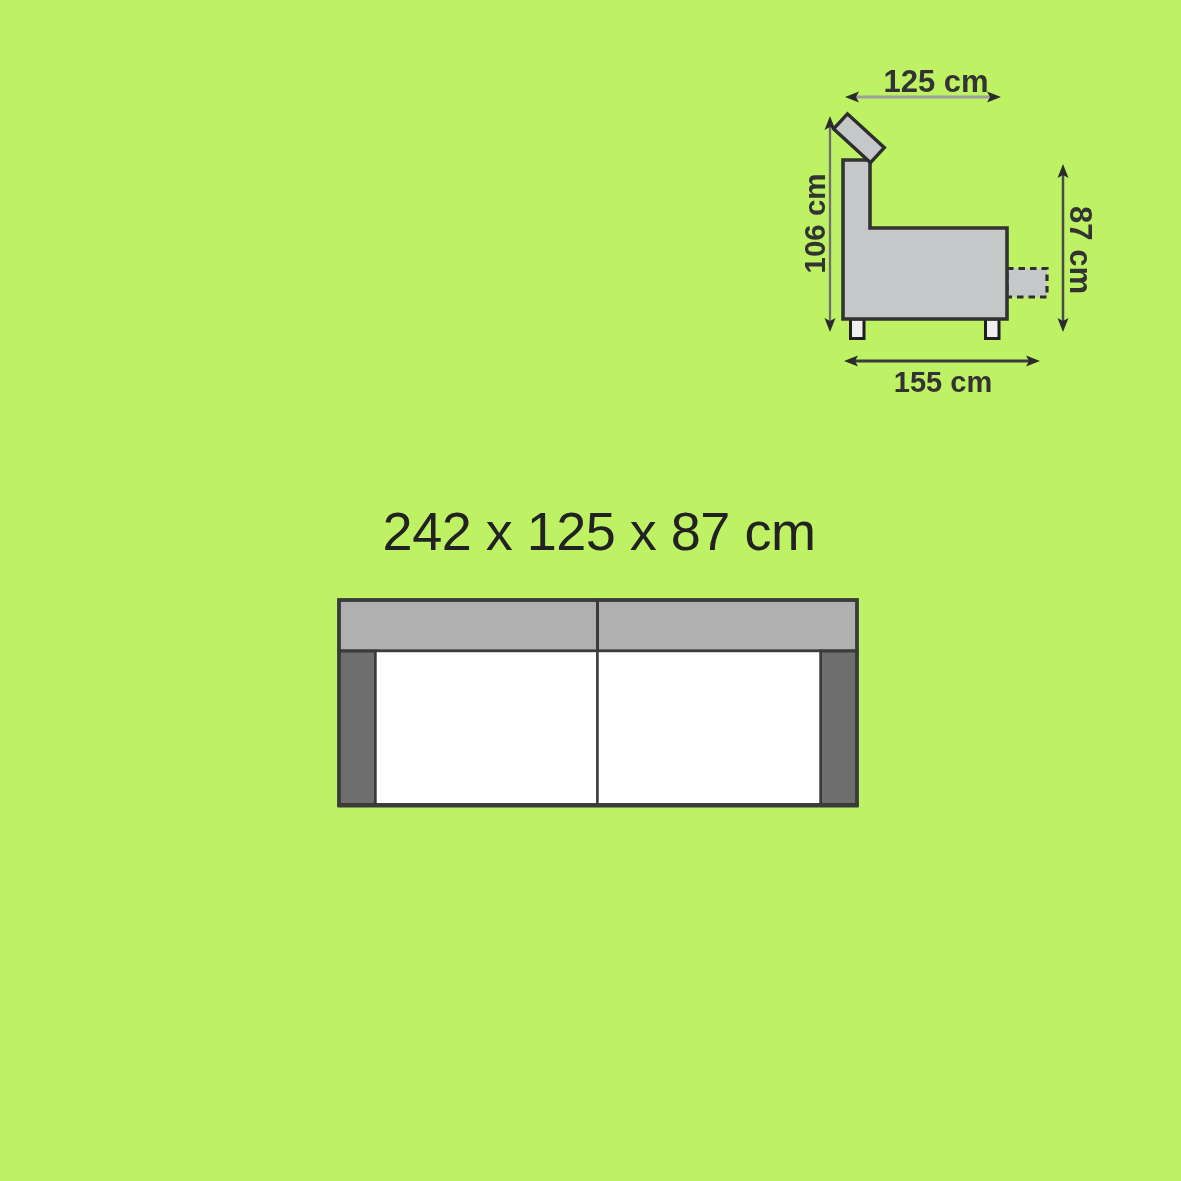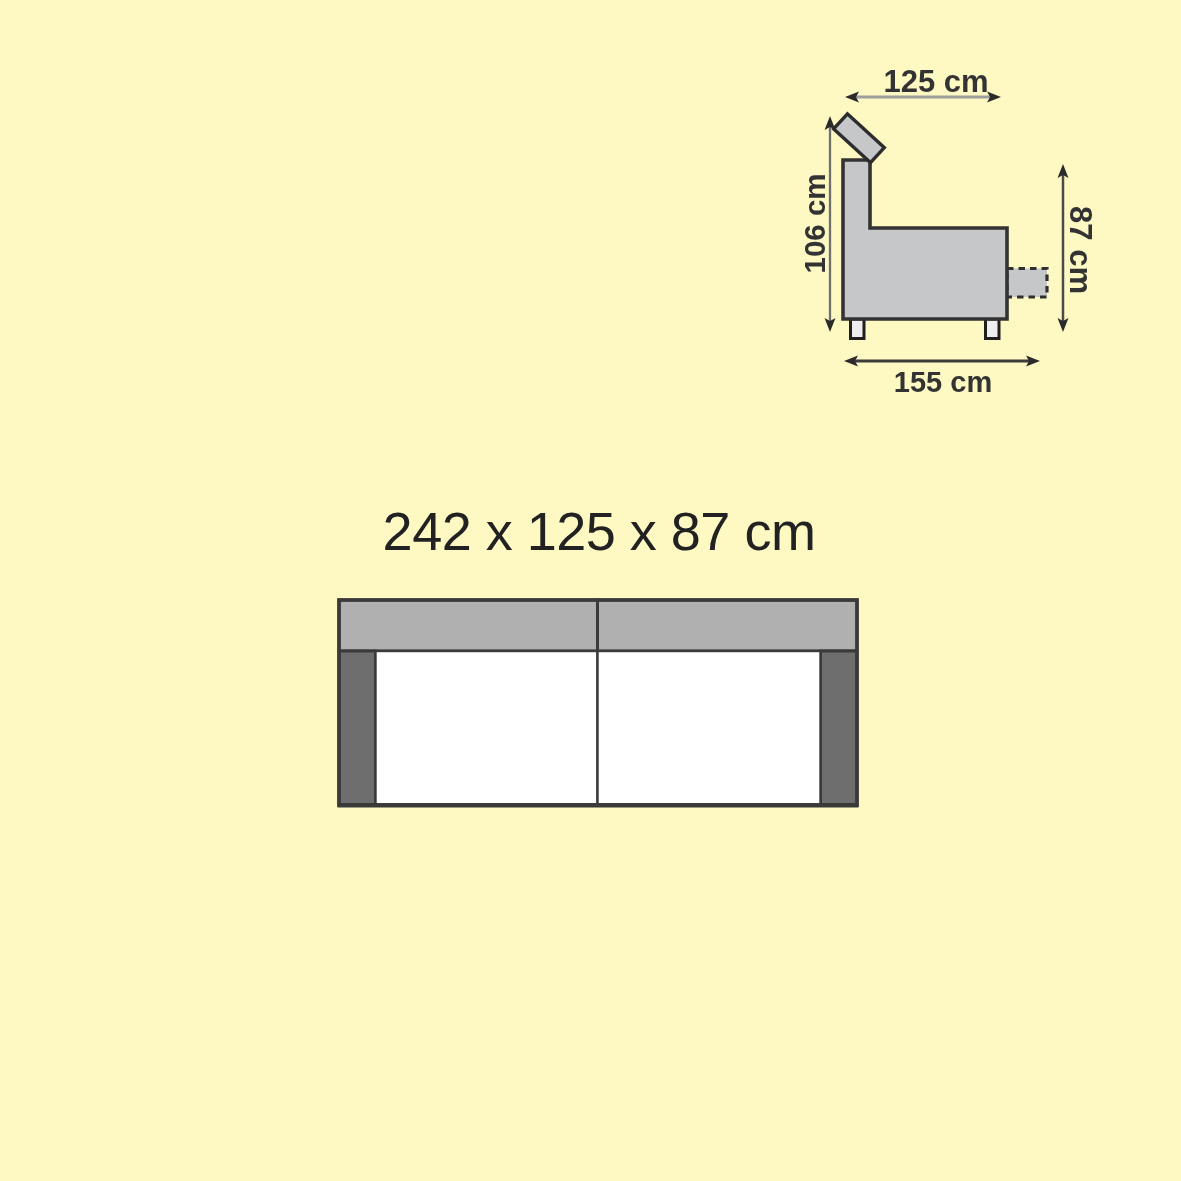--- a/index.html
+++ b/index.html
@@ -1,16 +1,16 @@
 <!DOCTYPE html>
 <html><head>
 <meta charset="utf-8">
 <style>
   html,body{margin:0;padding:0;background:#ffffff;}
-  .page{position:relative;width:1181px;height:1181px;background:#fef9c3;overflow:hidden;
+  .page{position:relative;width:1181px;height:1181px;background:#bef264;overflow:hidden;
         font-family:"Liberation Sans", sans-serif;}
   svg text{font-family:"Liberation Sans", sans-serif;}
 </style>
 </head>
 <body>
 <div class="page">
 <svg width="1181" height="1181" viewBox="0 0 1181 1181" xmlns="http://www.w3.org/2000/svg">
 
   <g>
     <rect x="1007" y="268.5" width="40" height="28.5" fill="#c6c7c9" stroke="#2f2f2f" stroke-width="3.2" stroke-dasharray="6.5 5"></rect>

